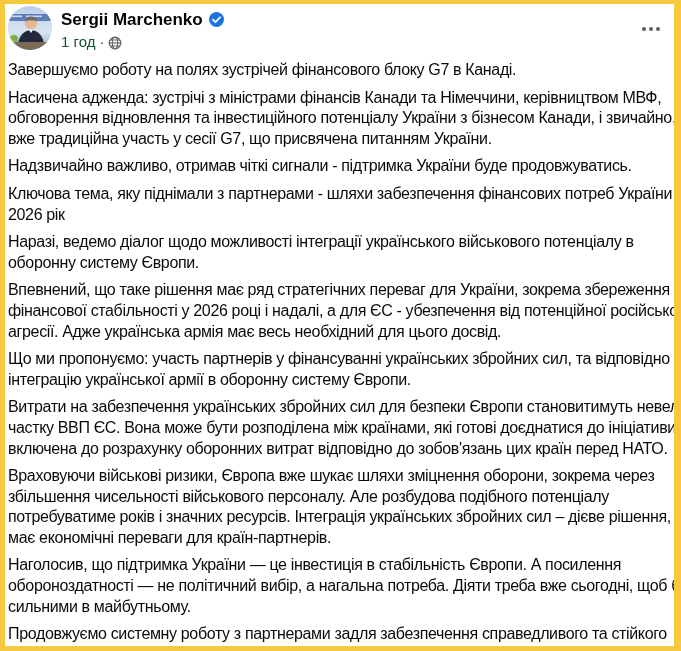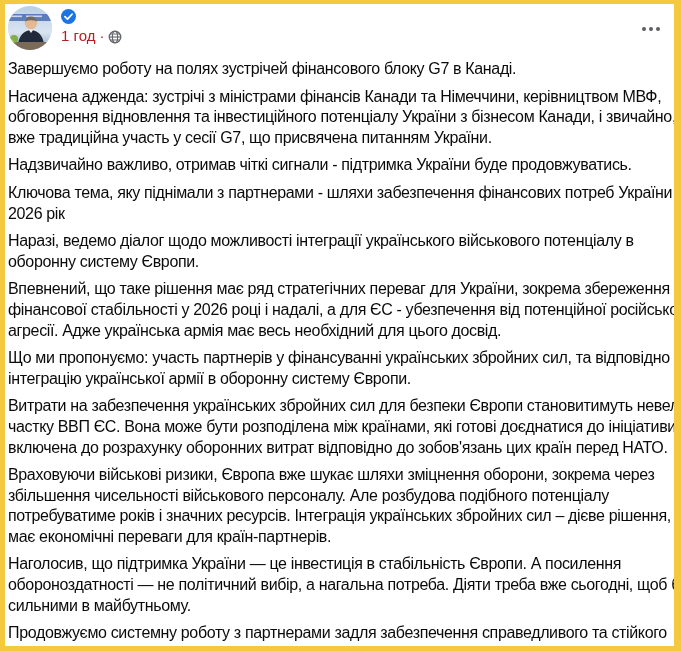--- a/index.html
+++ b/index.html
@@ -55,21 +55,21 @@
     width: 15px;
     height: 15px;
     display: inline-block;
   }
   .meta-row {
     display: flex;
     align-items: center;
     gap: 4px;
     margin-top: 3px;
     font-size: 15px;
-    color: #b91c1c;
+    color: #14532d;
     line-height: 18px;
   }
   .meta-row .timestamp { cursor: pointer; }
   .globe-icon {
     width: 14px;
     height: 14px;
     display: inline-block;
     margin-top: 1px;
   }
   .more-button {
@@ -130,20 +130,21 @@
 
         <rect x="0" y="36" width="44" height="8" fill="#7b6a55"></rect>
 
         <circle cx="6" cy="33" r="4" fill="#7fae4a"></circle>
         <circle cx="3" cy="36" r="3" fill="#a4c75e"></circle>
       </svg>
     </div>
 
     <div class="header-text">
       <div class="name-row">
+        <span class="author-name">Sergii Marchenko</span>
         <span class="verified-badge">
           <svg width="15" height="15" viewBox="0 0 16 16">
             <circle cx="8" cy="8" r="8" fill="#1B74E4"></circle>
             <path d="M4.2 8.2 L6.9 10.8 L11.8 5.6" stroke="#ffffff" stroke-width="1.9" fill="none" stroke-linecap="round" stroke-linejoin="round"></path>
           </svg>
         </span>
       </div>
       <div class="meta-row">
         <span class="timestamp">1 год</span>
         <span>·</span>

